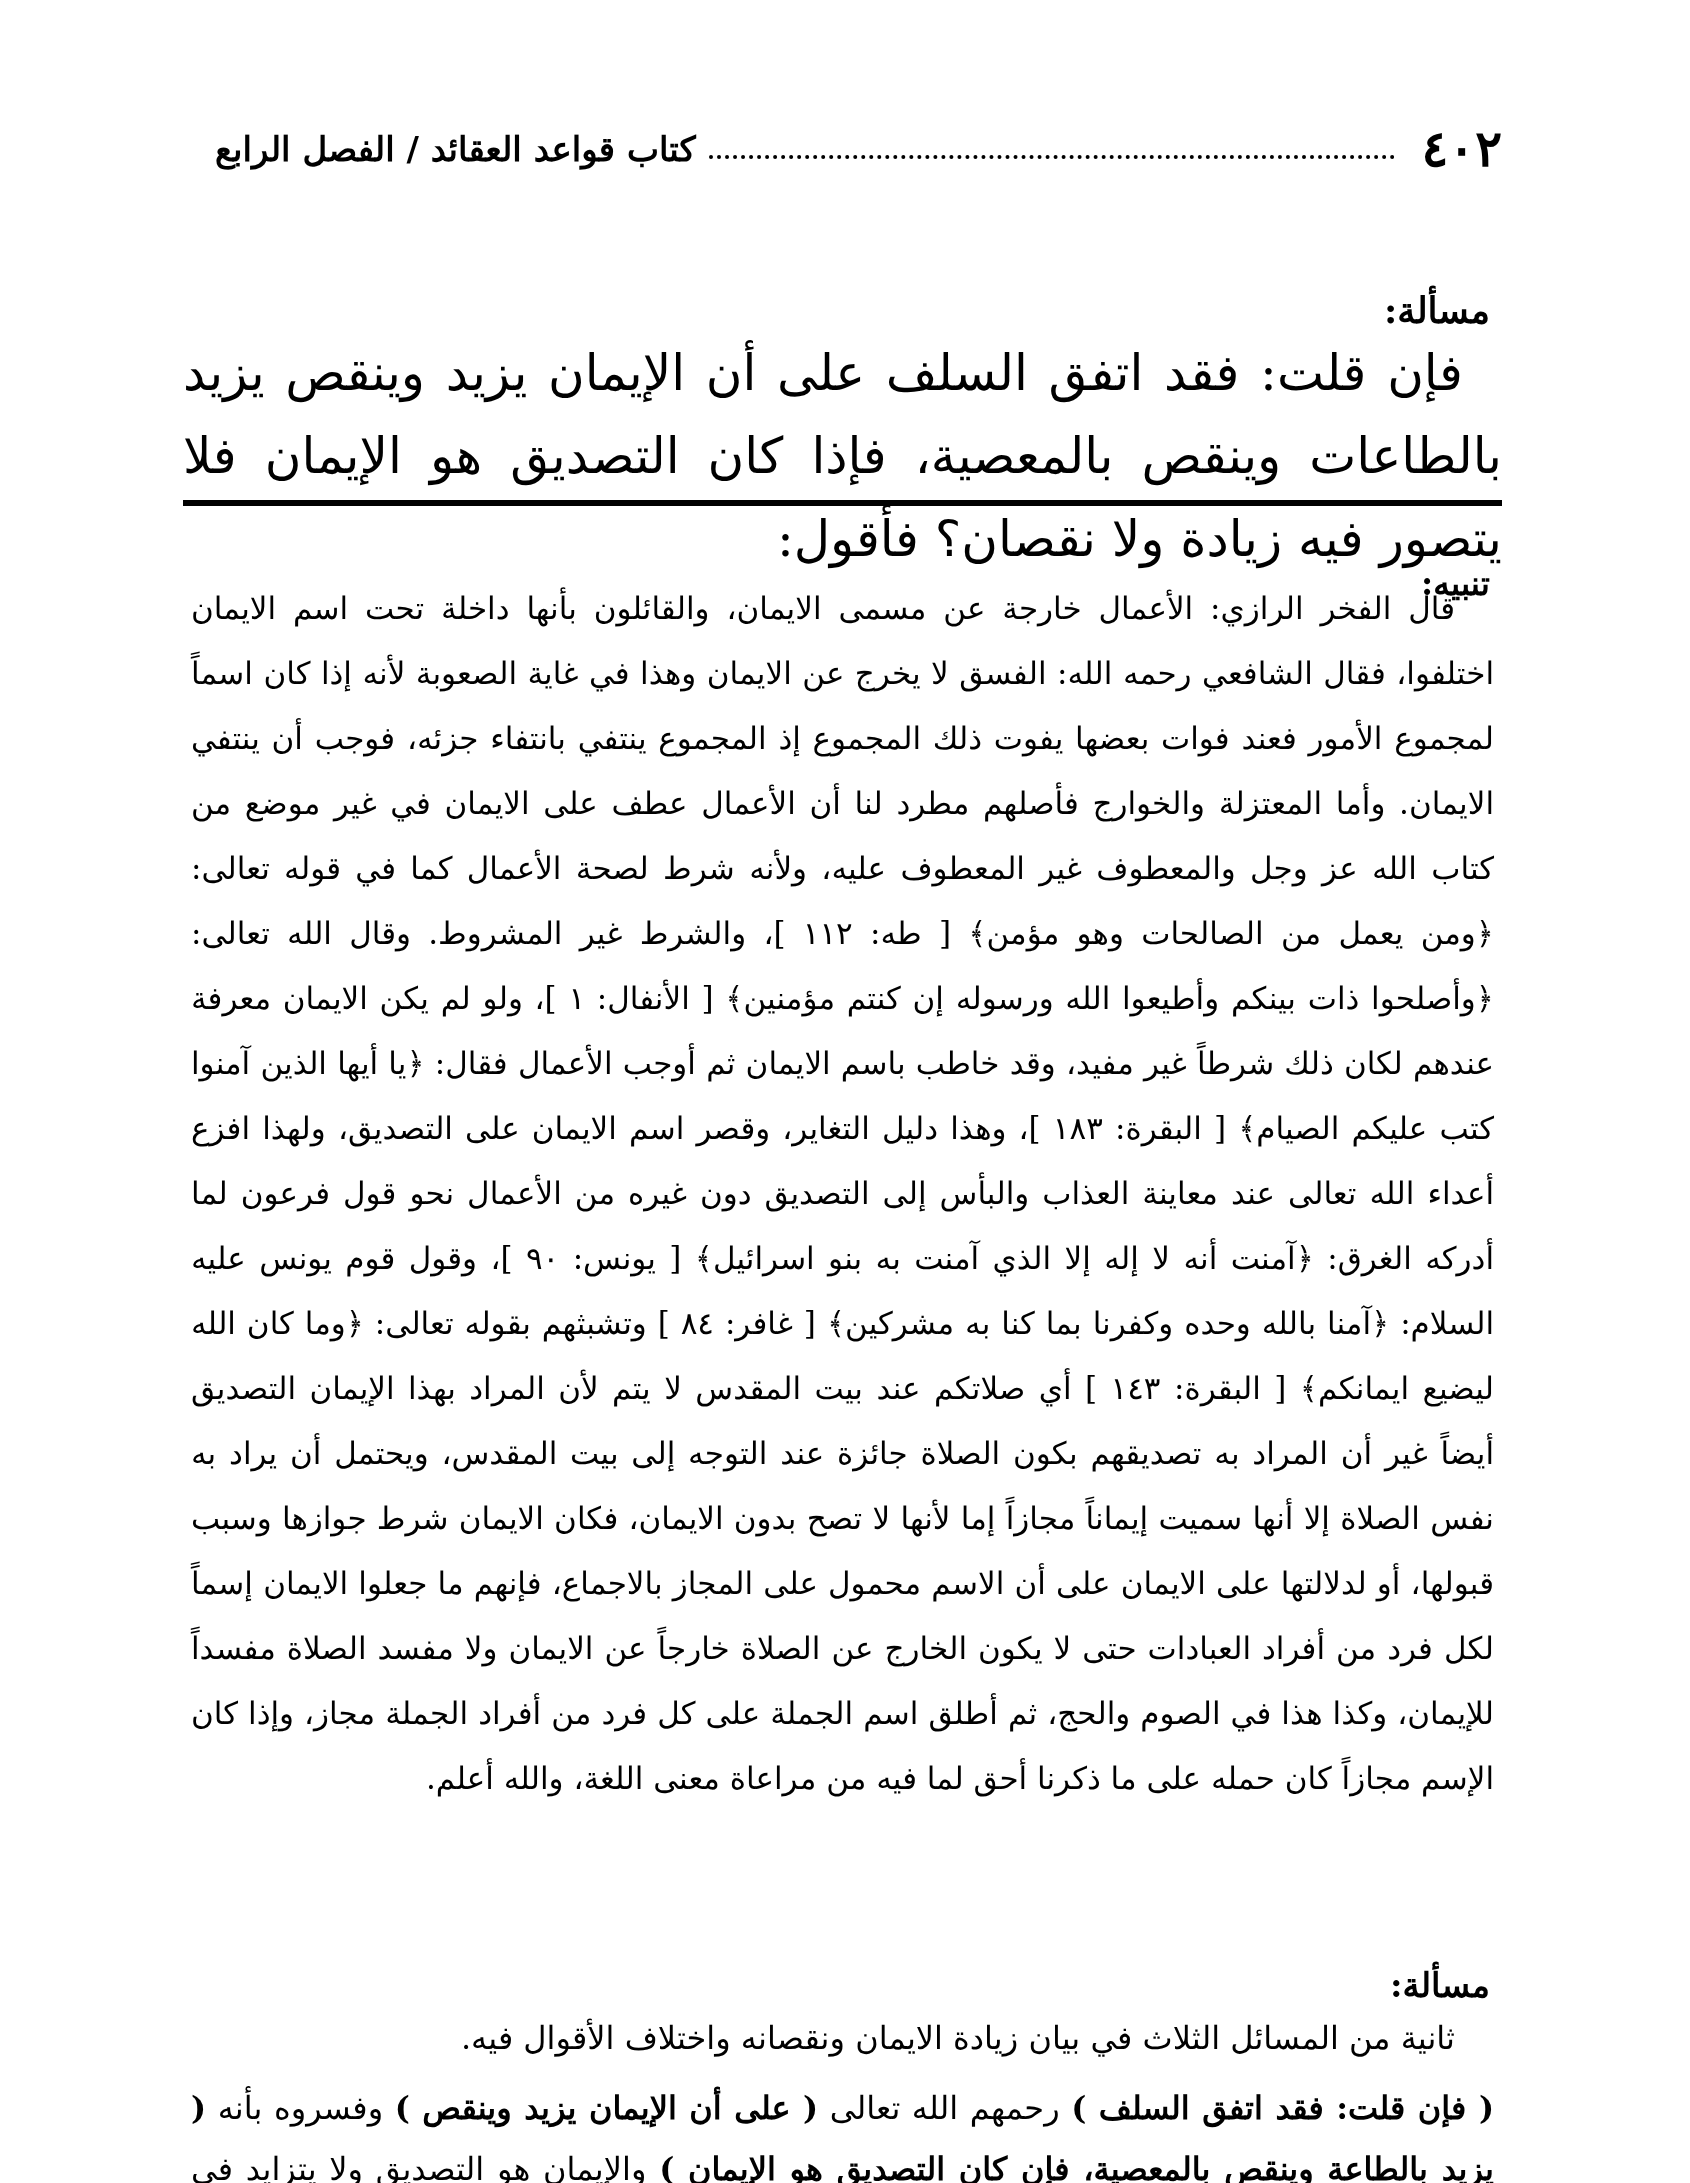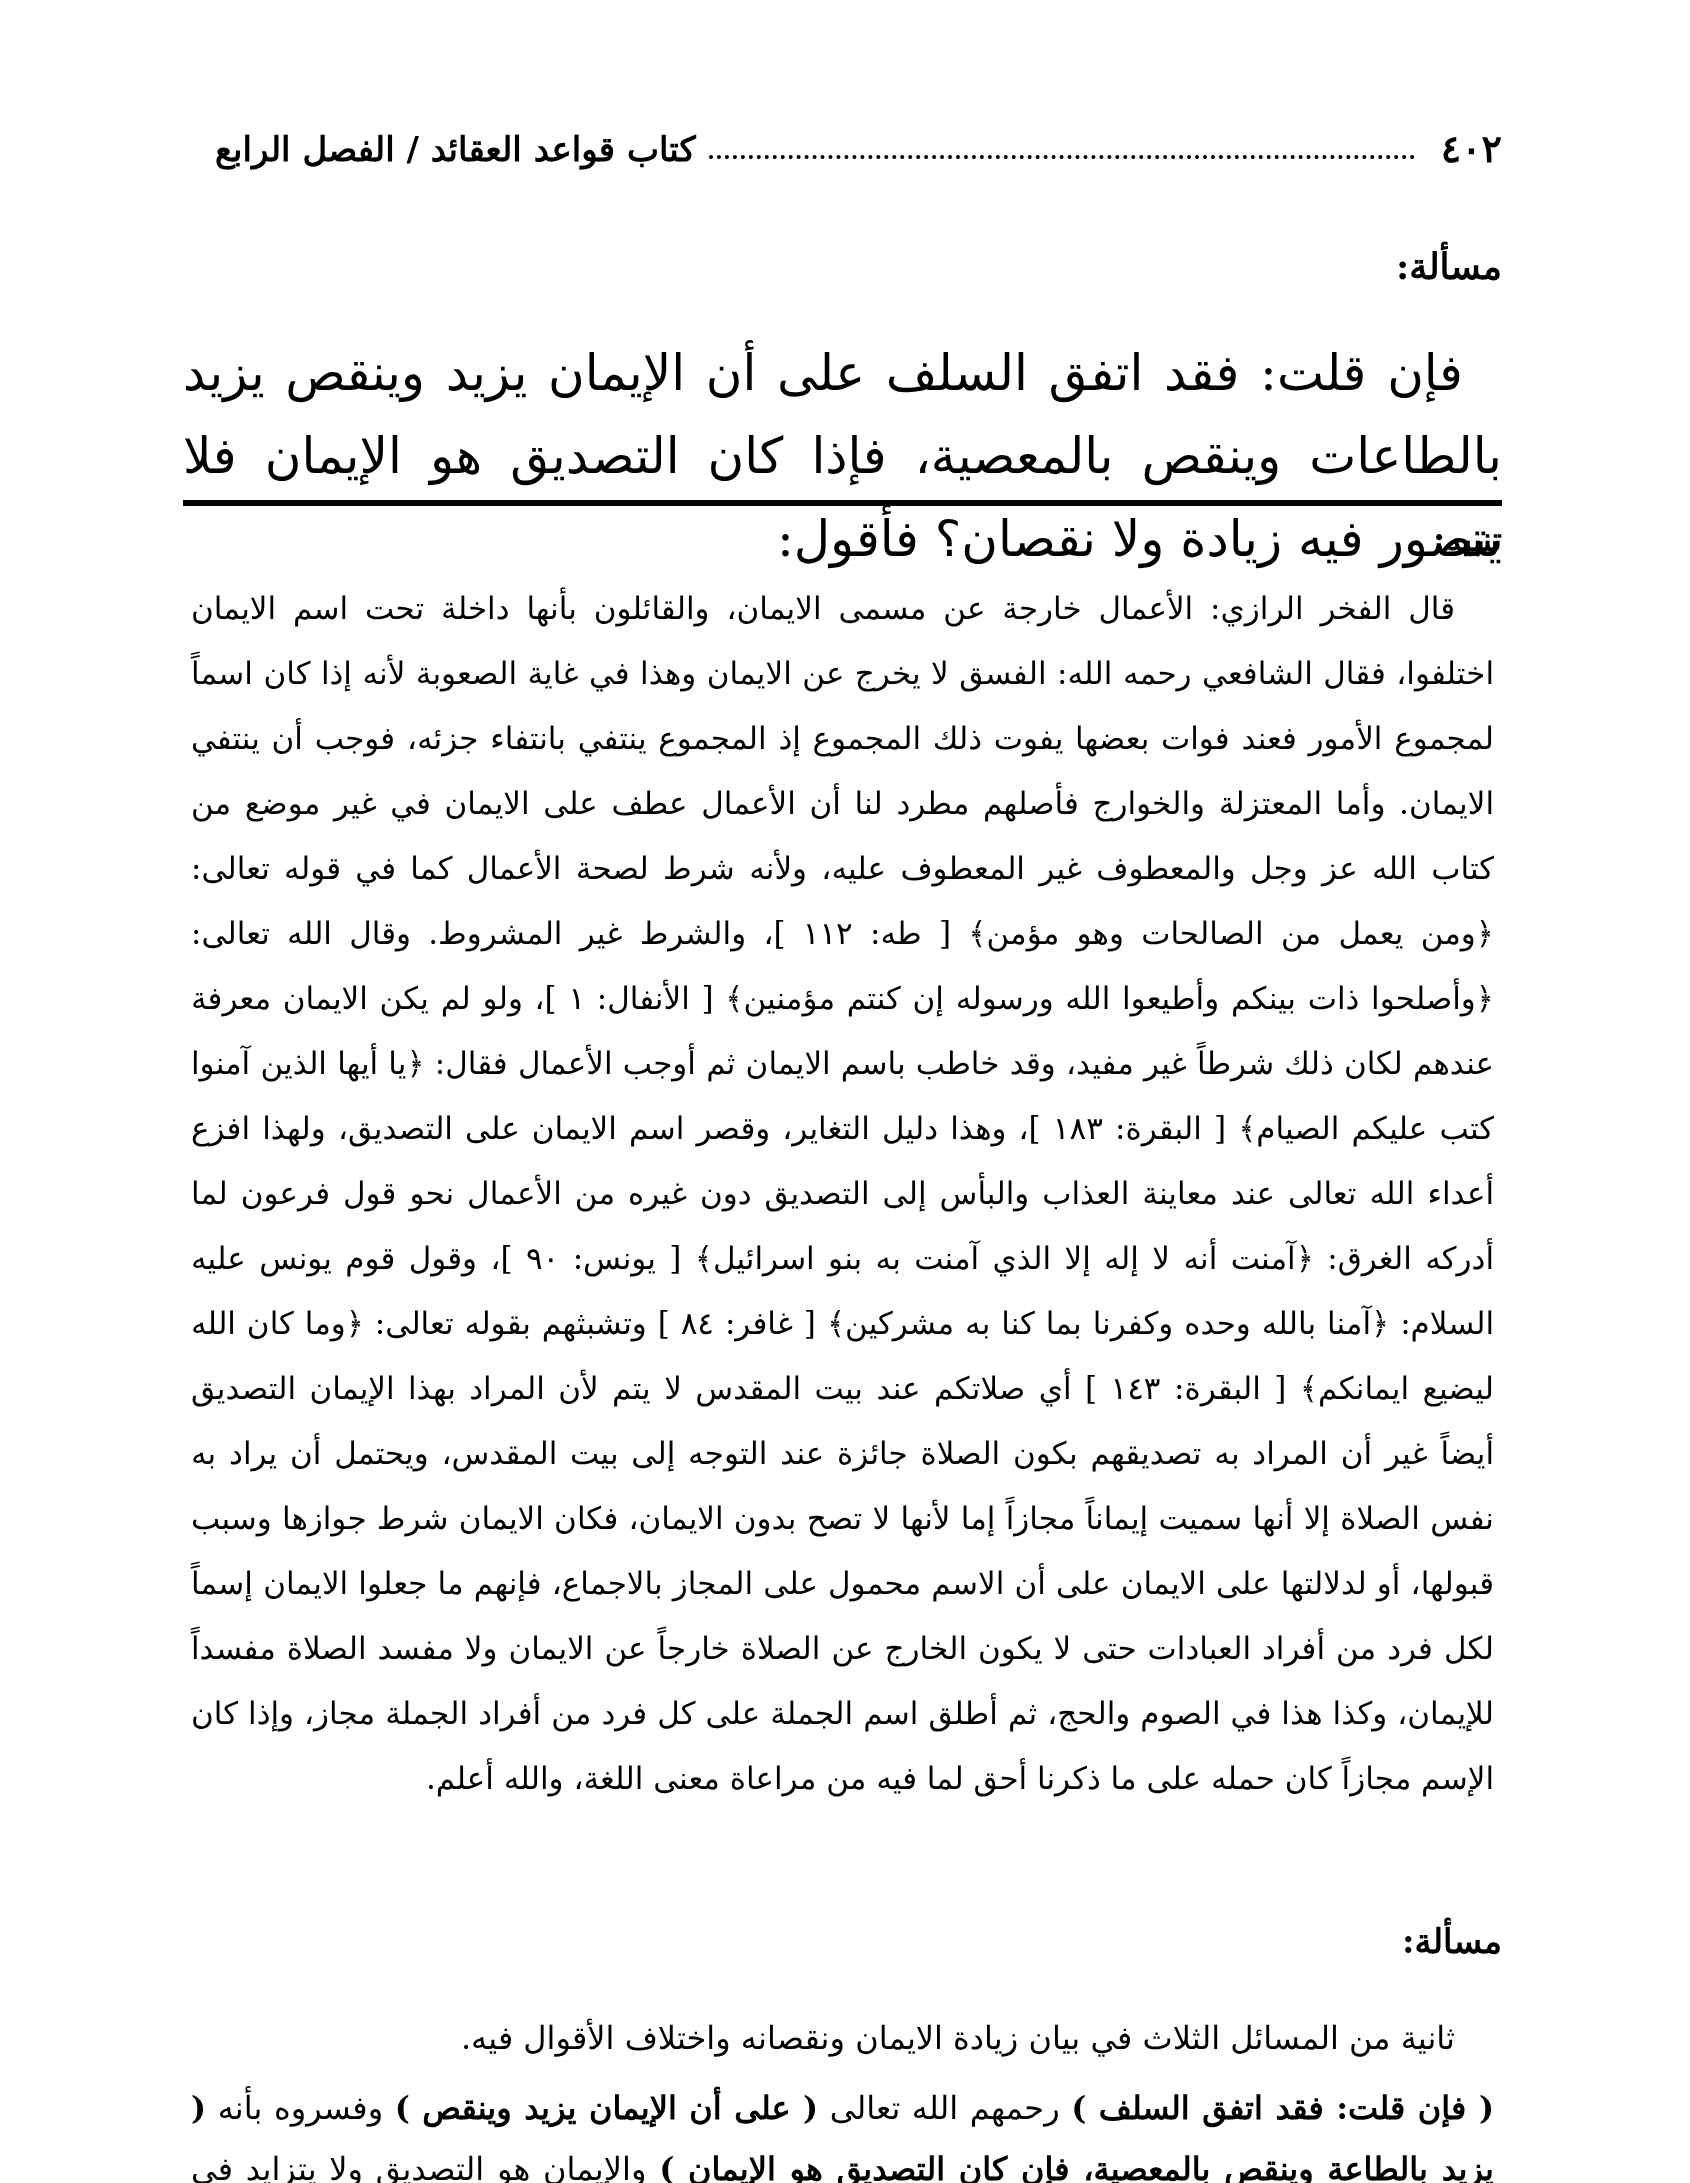--- a/index.html
+++ b/index.html
@@ -29,21 +29,21 @@
       left: 0;
       right: 0;
       height: 61px;
       display: flex;
       flex-direction: row;
       align-items: center;
       font-weight: bold;
       font-size: 34px;
     }
     .running-head .page-number {
-      font-size: 38px;
+      font-size: 50px;
       margin-left: 13px;
     }
     .running-head .leader {
       flex: 1;
       border-bottom: 4.4px dotted #000;
       height: 0;
       margin: 17.5px 13px 0 13px;
     }
     .running-head .title { white-space: nowrap; margin-left: 32px; }
 
@@ -51,23 +51,24 @@
       position: absolute;
       left: 0;
       right: 0;
       line-height: 65px;
       font-size: 32px;
       text-align: justify;
       text-align-last: right;
     }
     .heading {
       position: absolute;
-      right: 0;
+      right: 12px;
       font-weight: bold;
       font-size: 36px;
+      margin-top: 44px;
     }
     .problem-text {
       font-size: 50px;
       line-height: 83px;
       font-weight: normal;
     }
     .rule {
       position: absolute;
       top: 500px;
       left: 0;

